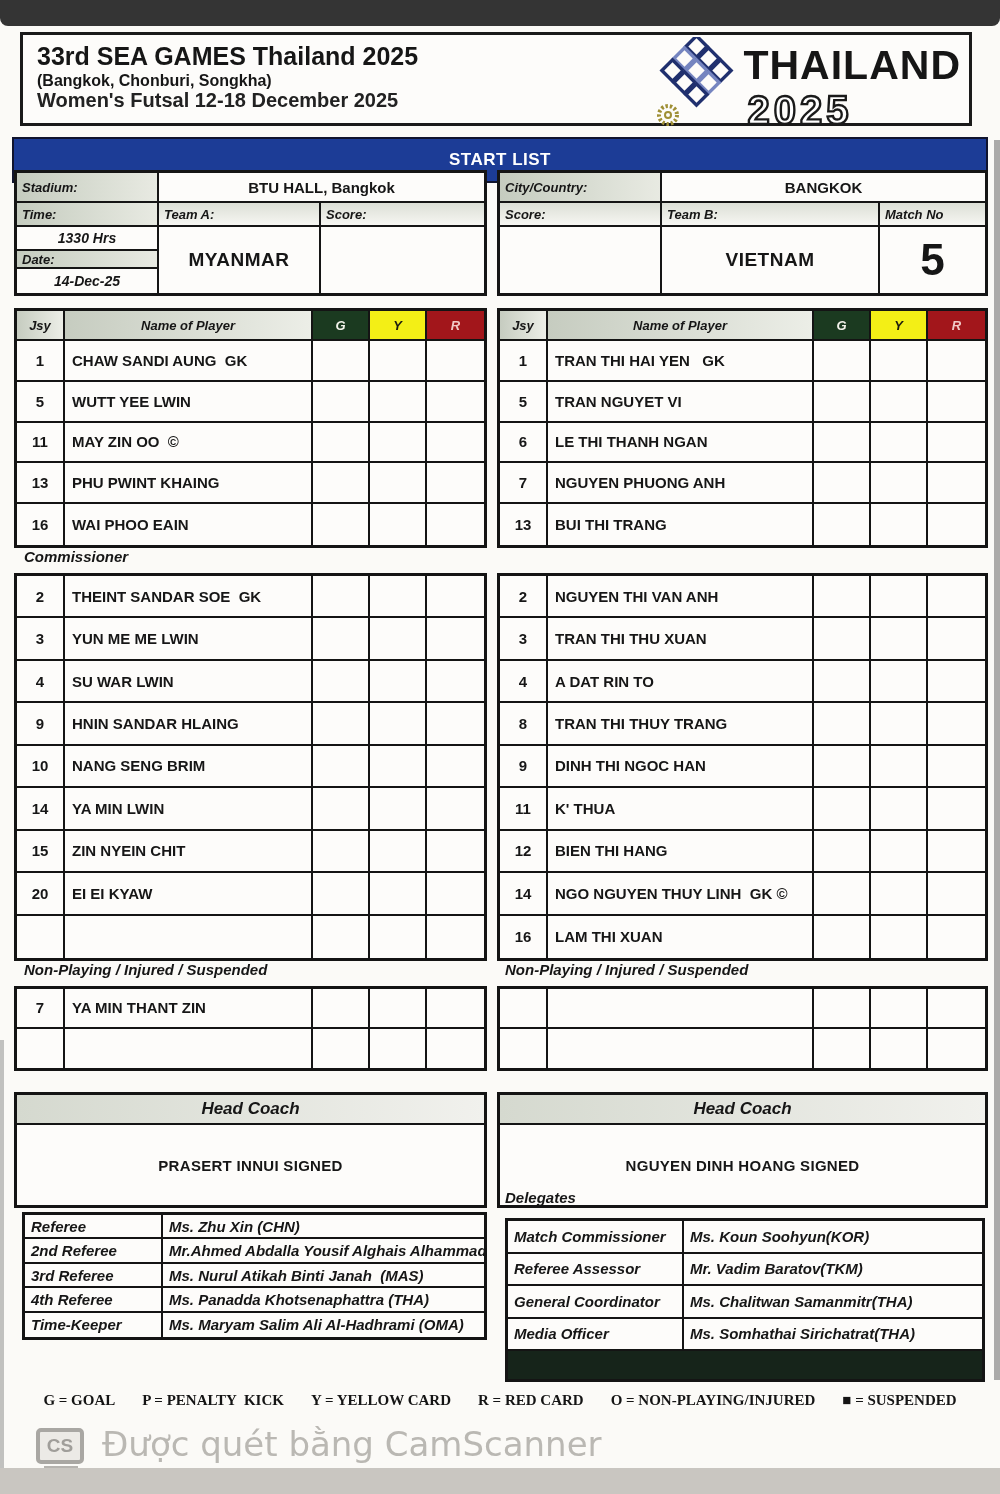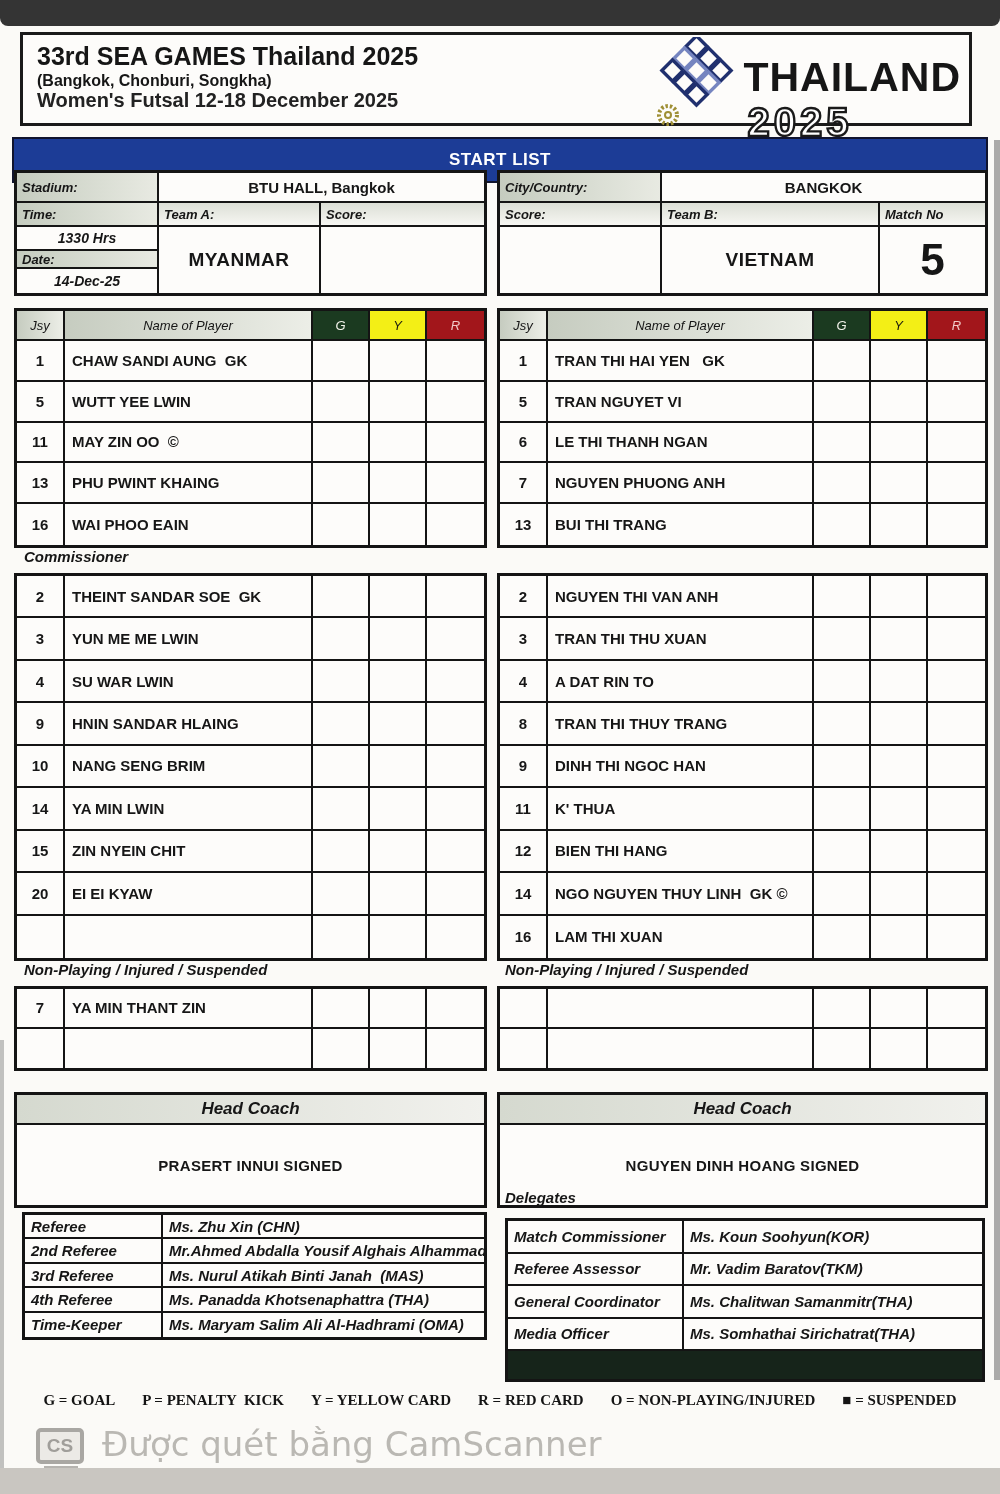--- a/index.html
+++ b/index.html
@@ -13,21 +13,21 @@
   .scan-bottom{position:absolute;left:0;bottom:0;width:100%;height:26px;background:#c9c6c1}
   .edge-r{position:absolute;right:0;top:140px;width:6px;height:1240px;background:#4a4a4a;opacity:.45}
   .edge-l{position:absolute;left:0;top:1040px;width:4px;height:430px;background:#555;opacity:.35}
 
   
   .header-box{position:absolute;left:20px;top:32px;width:952px;height:94px;border:3px solid #1a1a1a;background:#fdfcfa;box-sizing:border-box}
   .h-title{position:absolute;left:14px;top:7px;font-size:25px;font-weight:bold}
   .h-sub{position:absolute;left:14px;top:37px;font-size:16px;font-weight:bold}
   .h-event{position:absolute;left:14px;top:54px;font-size:20px;font-weight:bold;color:#222}
   .logo{position:absolute;right:8px;top:2px;display:flex;align-items:flex-start}
-  .logo-txt{margin-left:4px;margin-top:20px}
+  .logo-txt{margin-left:4px;margin-top:8px}
   .logo-name{font-size:41px;font-weight:bold;letter-spacing:1px;line-height:1}
   .logo-year{font-size:40px;font-weight:bold;letter-spacing:4px;color:#fff;-webkit-text-stroke:2.4px #1a1a1a;margin-top:2px;margin-left:4px}
 
   
   .start-bar{position:absolute;left:12px;top:137px;width:976px;height:46px;background:#1c3c96;border:2px solid #10142e;box-sizing:border-box;
     color:#fff;font-weight:bold;font-size:17px;display:flex;align-items:center;justify-content:center;letter-spacing:.5px}
 
   
   .mi{position:absolute;top:170px;border:3px solid #151515;box-sizing:border-box;background:#fdfcfa;display:grid}
   .mi-left{left:14px;width:473px;height:126px;grid-template-columns:142px 162px 1fr;grid-template-rows:30px 24px 24px 18px 1fr}
@@ -50,21 +50,21 @@
   #tB-subs{left:497px;top:573px;width:491px;height:388px}
   #tA-np{left:14px;top:986px;width:473px;height:85px}
   #tB-np{left:497px;top:986px;width:491px;height:85px}
   .prow{display:grid;grid-template-columns:48px 1fr 57px 57px 57px;flex:1 1 0}
   .phead{flex:0 0 30px}
   .pcell{border-right:2px solid #141414;border-bottom:2px solid #141414;box-sizing:border-box;display:flex;align-items:center;overflow:hidden}
   .pcell:last-child{border-right:none}
   .prow:last-child .pcell{border-bottom:none}
   .jsy{justify-content:center;font-weight:bold;font-size:15px}
   .pname{padding-left:7px;font-weight:bold;font-size:15px;white-space:pre}
-  .hcell{justify-content:center;font-style:italic;font-weight:normal;font-size:13px;background:linear-gradient(90deg,#c6ccc0,#eceee7)}
+  .hcell{justify-content:center;font-style:italic;font-weight:bold;font-size:13px;background:linear-gradient(90deg,#c6ccc0,#eceee7)}
   .ghead{background:#1b3a20 !important;color:#f2f2ea}
   .yhead{background:#f3ef16 !important;color:#1a1a0f}
   .rhead{background:#a2161b !important;color:#f1c9c7}
 
   .sec-label{position:absolute;font-style:italic;font-weight:bold;font-size:15px;white-space:pre}
   #subsLabel{left:24px;top:548px}
   #npLabelA{left:24px;top:961px}
   #npLabelB{left:505px;top:961px}
   #delegatesLabel{left:505px;top:1189px}
 

